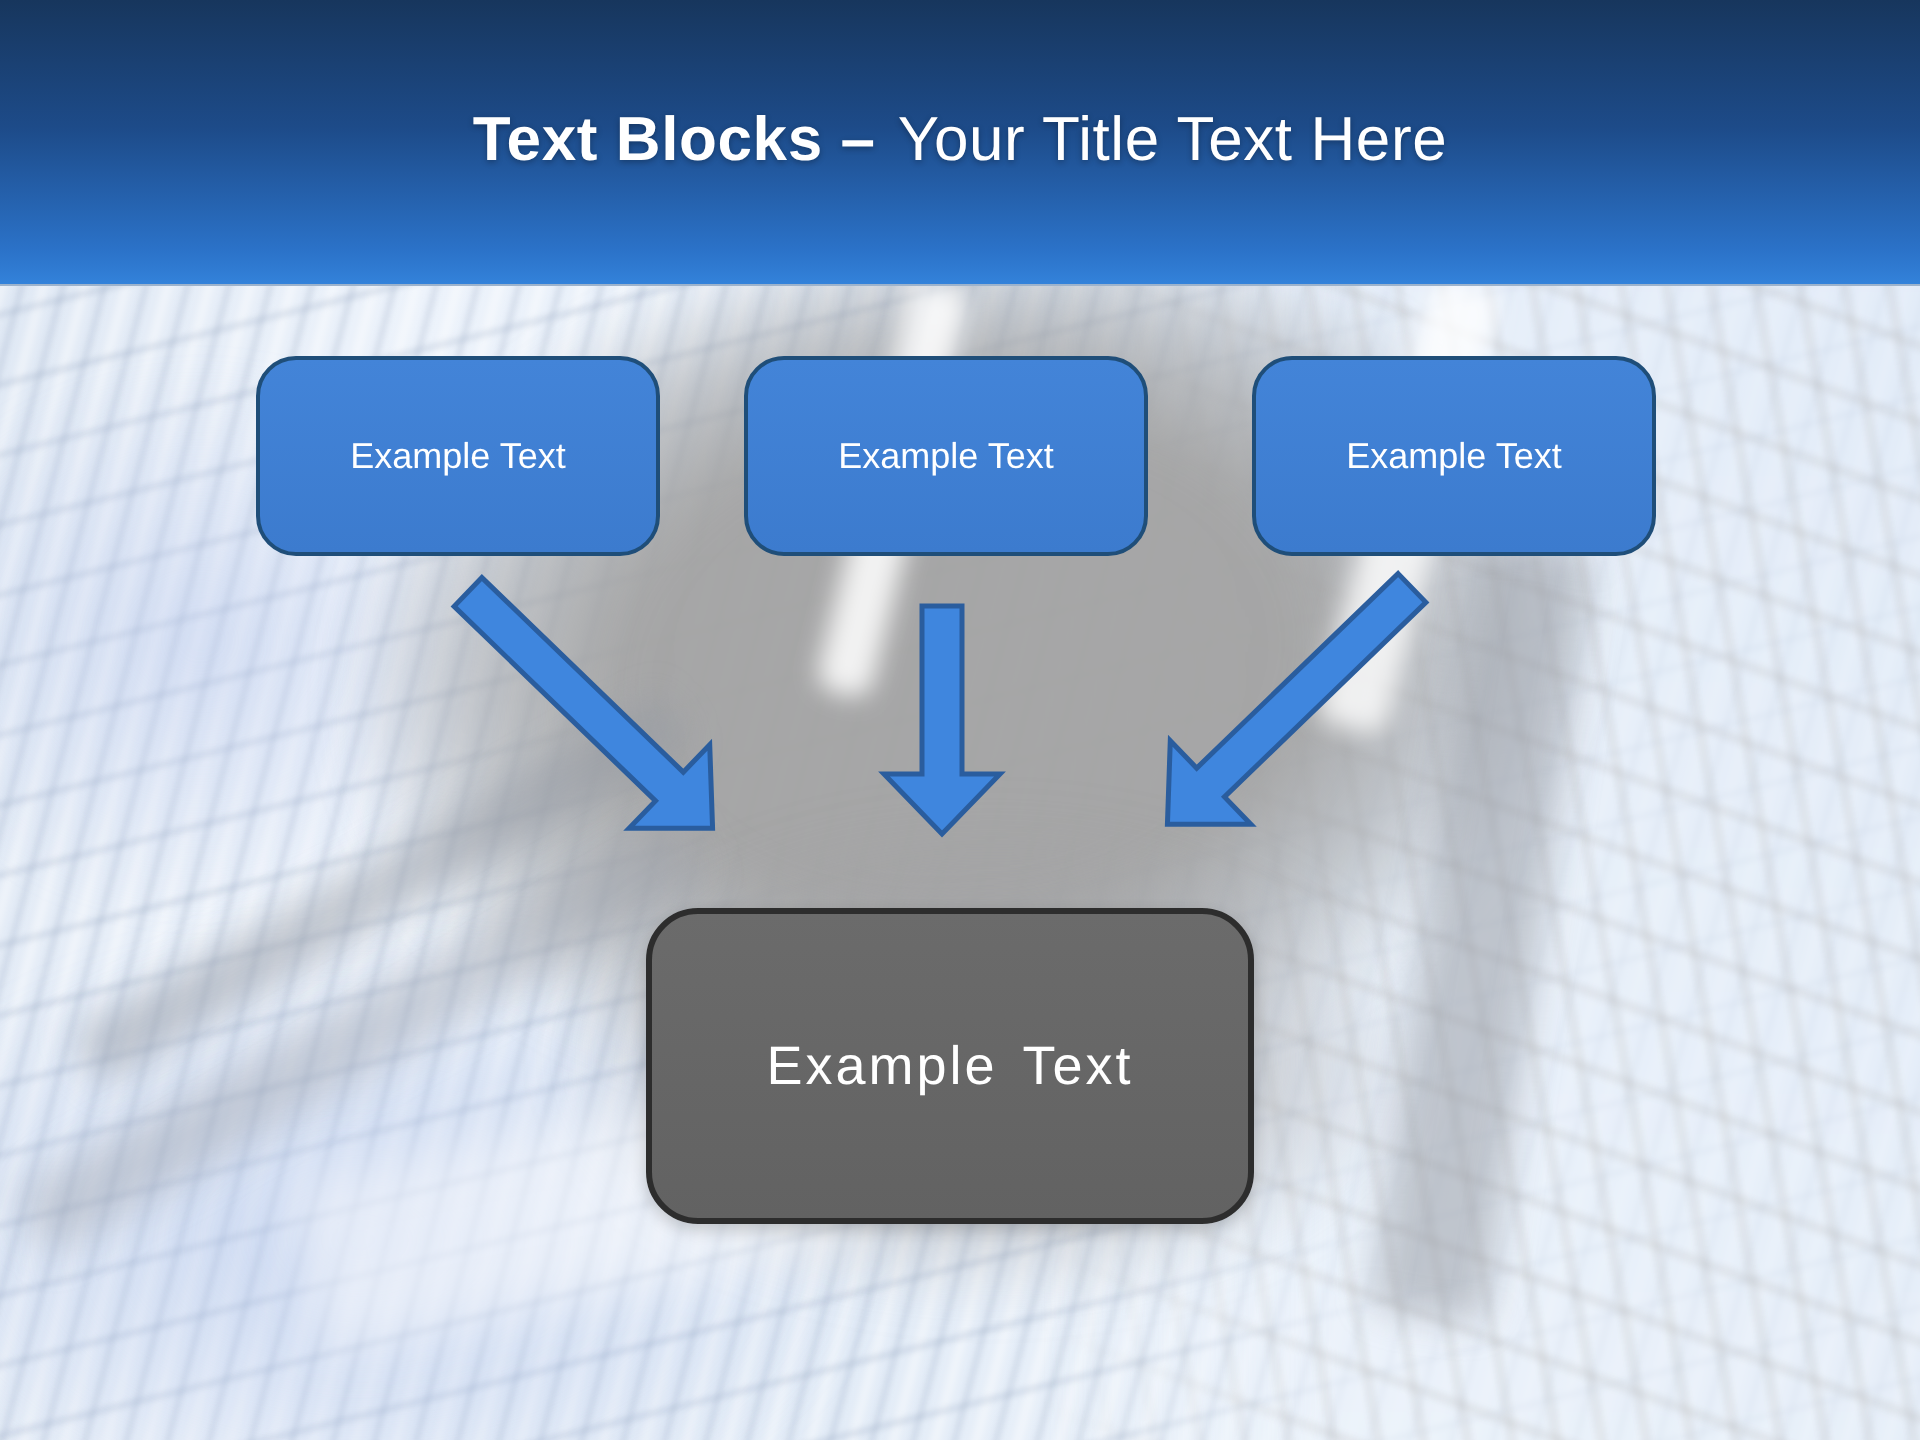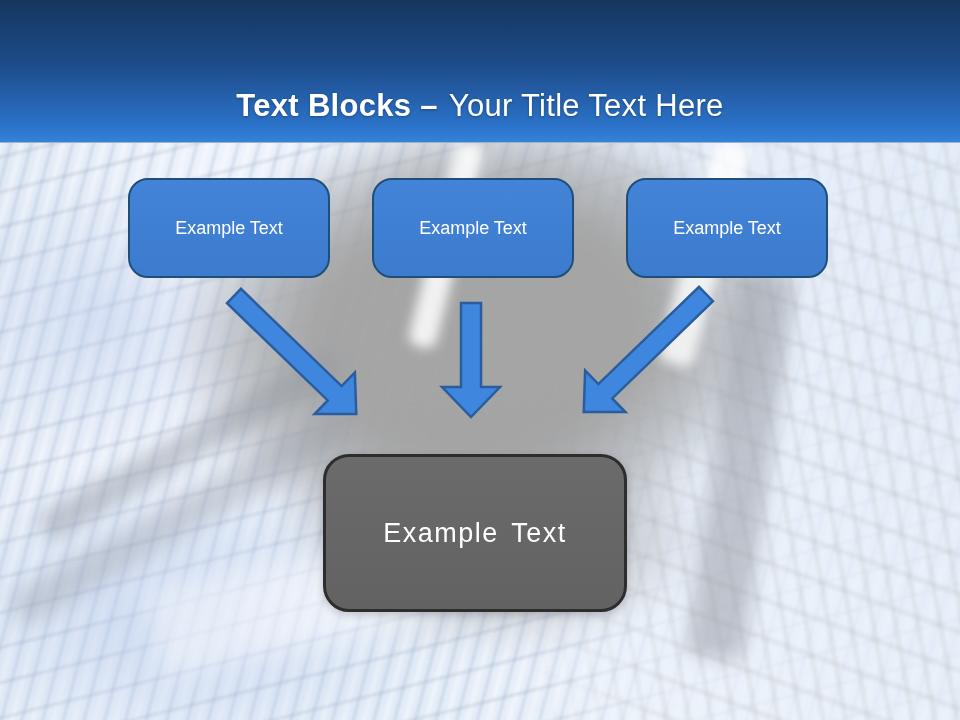--- a/index.html
+++ b/index.html
@@ -67,21 +67,21 @@
   }
 
   
   .title-bar {
     position: absolute; left: 0; top: 0; width: 960px; height: 143px; z-index: 5;
     background: linear-gradient(180deg, #17365d 0%, #1d4b89 45%, #2b72c8 88%, #3382da 100%);
     border-bottom: 1px solid #9db3cc;
     box-sizing: border-box;
   }
   .title-text {
-    margin: 16px; padding-top: 72px;
+    margin: 0; padding-top: 52px;
     text-align: center;
     color: #ffffff;
     font-size: 31px;
     letter-spacing: 0.3px;
     text-shadow: 0 1px 3px rgba(0,0,0,0.30);
     font-weight: 400;
   }
   .title-text .t-bold { font-weight: 700; margin-right: 11px; }
 
   

